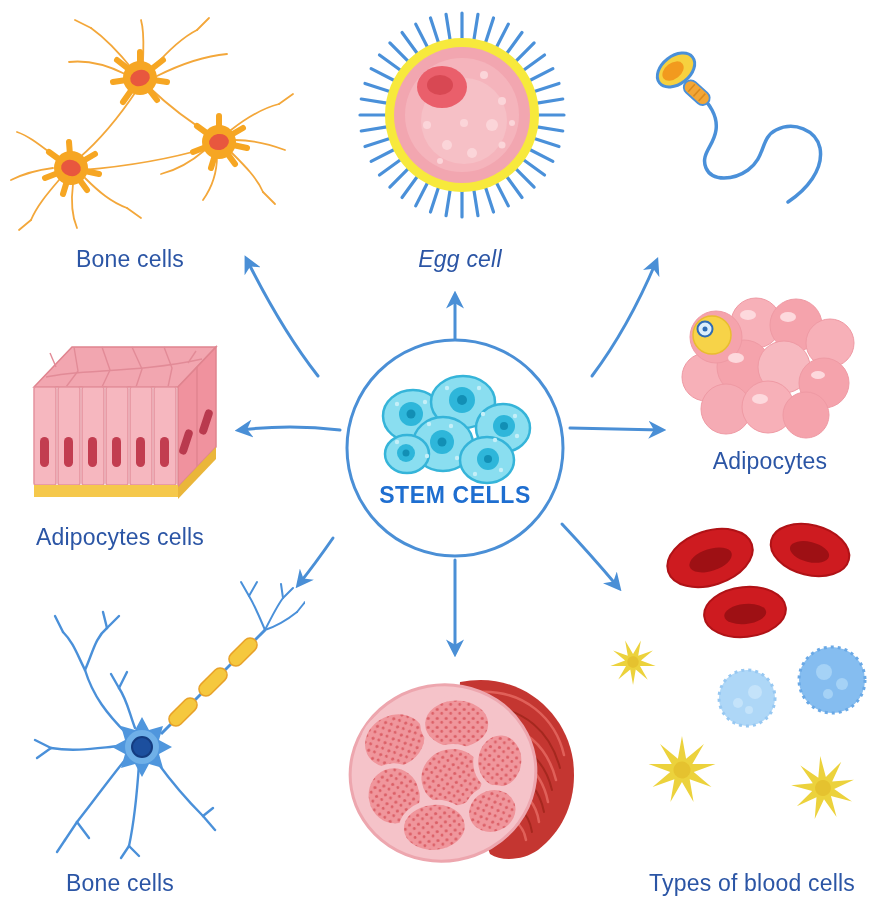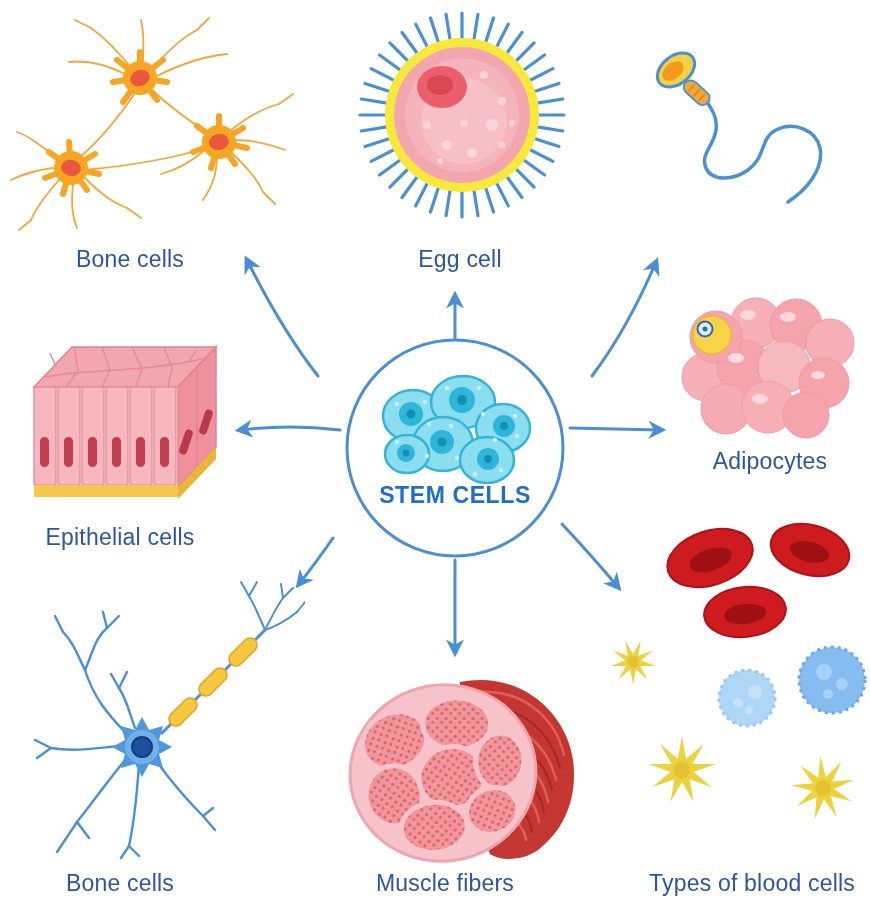--- a/index.html
+++ b/index.html
@@ -225,21 +225,21 @@
           <circle cx="75" cy="120" r="4"></circle>
         <circle cx="150" cy="140" r="3.5"></circle>
           <circle cx="112" cy="118" r="4"></circle>
           <circle cx="88" cy="156" r="3"></circle>
         <circle cx="160" cy="118" r="3"></circle>
       </g>
       <ellipse cx="90" cy="82" rx="25" ry="21" fill="#ea5f6b"></ellipse>
       <ellipse cx="88" cy="80" rx="13" ry="10" fill="#d84853"></ellipse>
     </svg>
   </div>
-  <div class="cell-label" style="left:370px;top:246px;width:180px;">Egg cell</div>
+  <div class="cell-label" style="left:370px;top:246px;width:180px;font-style:italic;">Egg cell</div>
 
   <div class="figure" style="left:630px;top:30px;">
     <svg width="235" height="205" viewBox="0 0 235 205">
       <path d="M66 60 C80 74 88 86 86 100 C84 116 70 124 76 138 C82 152 104 150 118 140 C136 127 130 108 146 100 C164 91 186 100 190 118 C194 140 176 160 158 172" fill="none" stroke="#4a90d9" stroke-width="3.5" stroke-linecap="round"></path>
       <g transform="rotate(42 66 62)">
         <rect x="52" y="55" width="30" height="14" rx="7" fill="#f2a636" stroke="#4a90d9" stroke-width="1.8"></rect>
         <line x1="60" y1="57" x2="60" y2="67" stroke="#d98a1d" stroke-width="1.6"></line>
         <line x1="67" y1="57" x2="67" y2="67" stroke="#d98a1d" stroke-width="1.6"></line>
         <line x1="74" y1="57" x2="74" y2="67" stroke="#d98a1d" stroke-width="1.6"></line>
       </g>
@@ -281,21 +281,21 @@
         <rect x="44" y="112" width="9" height="30" rx="4.5"></rect>
         <rect x="68" y="112" width="9" height="30" rx="4.5"></rect>
         <rect x="92" y="112" width="9" height="30" rx="4.5"></rect>
         <rect x="116" y="112" width="9" height="30" rx="4.5"></rect>
         <rect x="140" y="112" width="9" height="30" rx="4.5"></rect>
       </g>
       <rect x="14" y="160" width="144" height="12" fill="#f5c84b"></rect>
       <polygon points="158,162 196,122 196,134 158,174" fill="#eab63a"></polygon>
     </svg>
   </div>
-  <div class="cell-label" style="left:10px;top:524px;width:220px;">Epithelial cells</div>
+  <div class="cell-label" style="left:10px;top:524px;width:220px;">Adipocytes cells</div>
 
   <div class="figure" style="left:678px;top:295px;">
     <svg width="190" height="150" viewBox="0 0 190 150">
       <g stroke="#ef9aa4" stroke-width="1">
         <circle cx="78" cy="28" r="25" fill="#f7b0b8"></circle>
         <circle cx="118" cy="30" r="26" fill="#f5a3ac"></circle>
         <circle cx="152" cy="48" r="24" fill="#f7b0b8"></circle>
         <circle cx="28" cy="82" r="24" fill="#f7b0b8"></circle>
         <circle cx="66" cy="72" r="27" fill="#f5a3ac"></circle>
         <circle cx="106" cy="72" r="26" fill="#f7b9c0"></circle>
@@ -406,21 +406,20 @@
         <ellipse cx="-42" cy="-40" rx="33" ry="28" fill="url(#mdots)" stroke="#f5c3c9" stroke-width="5" transform="rotate(-15 -42 -40)"></ellipse>
         <ellipse cx="22" cy="-46" rx="34" ry="26" fill="url(#mdots)" stroke="#f5c3c9" stroke-width="5" transform="rotate(10 22 -46)"></ellipse>
         <ellipse cx="-52" cy="14" rx="28" ry="30" fill="url(#mdots)" stroke="#f5c3c9" stroke-width="5"></ellipse>
         <ellipse cx="8" cy="6" rx="33" ry="31" fill="url(#mdots)" stroke="#f5c3c9" stroke-width="5"></ellipse>
         <ellipse cx="58" cy="-2" rx="24" ry="28" fill="url(#mdots)" stroke="#f5c3c9" stroke-width="5" transform="rotate(15 58 -2)"></ellipse>
         <ellipse cx="-18" cy="52" rx="33" ry="25" fill="url(#mdots)" stroke="#f5c3c9" stroke-width="5" transform="rotate(5 -18 52)"></ellipse>
         <ellipse cx="42" cy="46" rx="26" ry="23" fill="url(#mdots)" stroke="#f5c3c9" stroke-width="5" transform="rotate(-10 42 46)"></ellipse>
       </g>
     </svg>
   </div>
-  <div class="cell-label" style="left:335px;top:870px;width:220px;">Muscle fibers</div>
 
   <div class="figure" style="left:585px;top:520px;">
     <svg width="285" height="350" viewBox="0 0 285 350">
       <defs>
         <g id="plat" fill="#ecd23c">
           <polygon points="20,0 6.6,2.4 15.3,12.9 3.5,6.1 3.5,19.7 -1.2,6.9 -10,17.3 -5.4,4.5 -18.8,6.8 -7,0 -18.8,-6.8 -5.4,-4.5 -10,-17.3 -1.2,-6.9 3.5,-19.7 3.5,-6.1 15.3,-12.9 6.6,-2.4"></polygon>
           <circle r="5" fill="#e5c22f"></circle>
         </g>
       </defs>
       <g>

